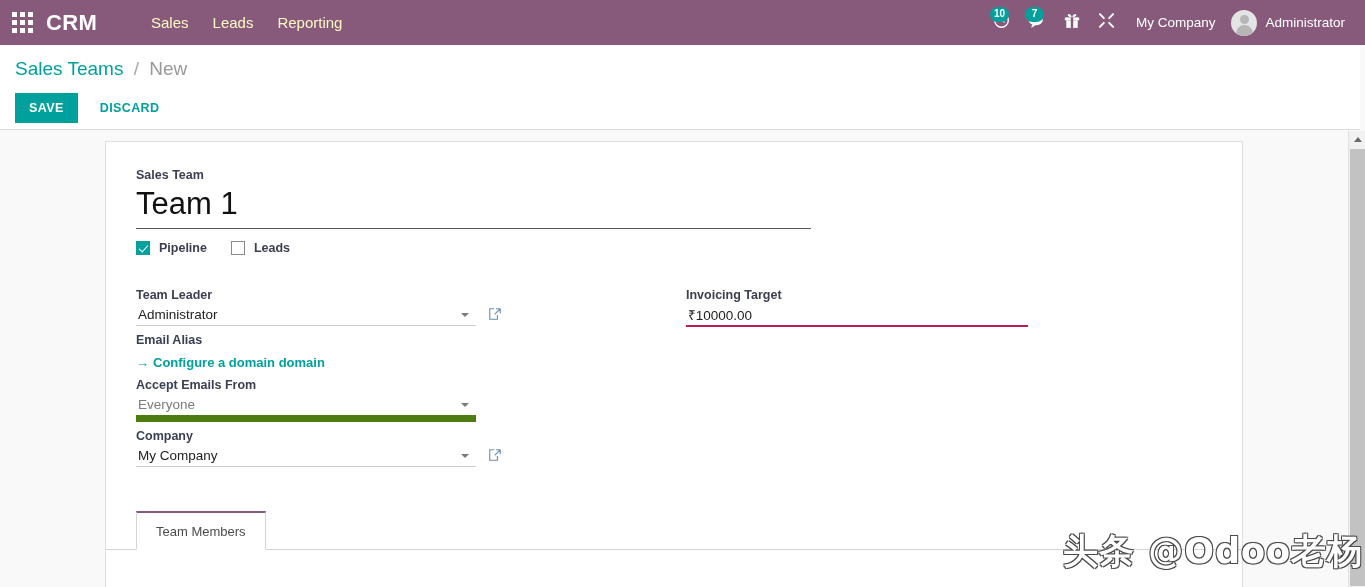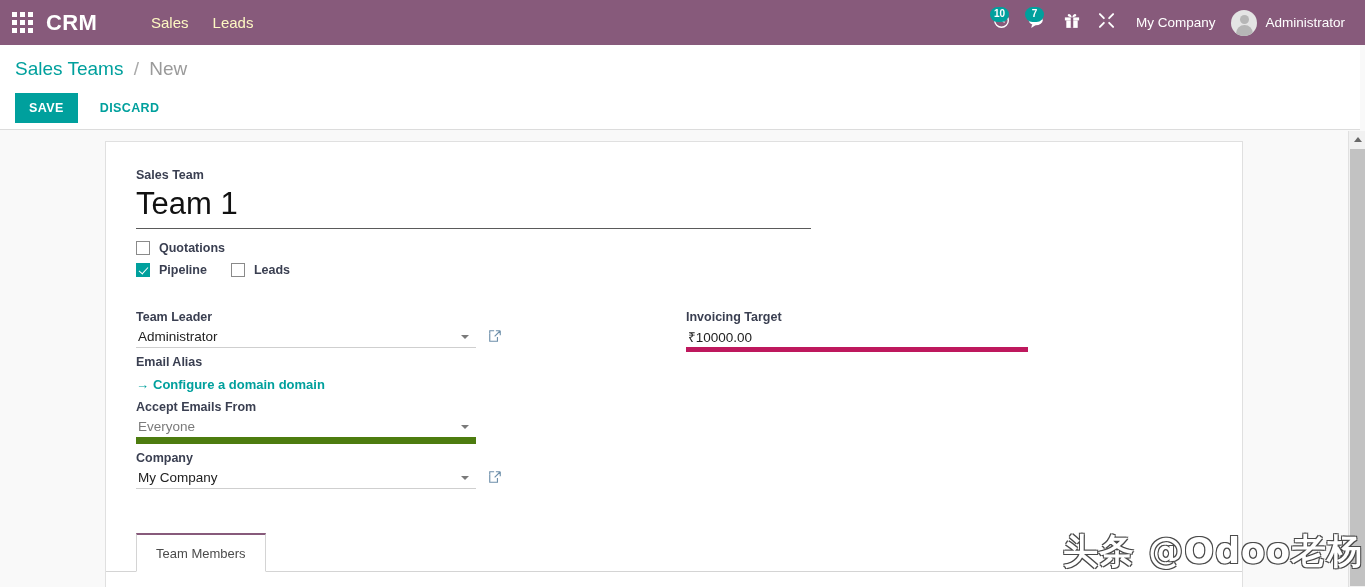--- a/index.html
+++ b/index.html
@@ -247,21 +247,21 @@
     width: 155px; flex: none;
     font-size: 12.5px; font-weight: bold;
     color: #3a3f51;
     padding-top: 7px;
   }
   .inp-target {
     width: 342px;
     font-size: 13.5px;
     color: #222;
     border: none;
-    border-bottom: 5px solid #be185d;
+    border-bottom: 2px solid #be185d;
     padding: 3px 2px;
     outline: none;
     background: transparent;
     font-family: "Liberation Sans", sans-serif;
   }
 
   
   .notebook { margin-top: 44px; }
   .tabs-row {
     display: flex;
@@ -347,20 +347,21 @@
       <i></i>
       <i></i>
       <i></i>
       <i></i>
   </div>
 
   <div class="brand">CRM</div>
 
   <div class="menu-item">Sales</div>
   <div class="menu-item">Leads</div>
+  <div class="menu-item">Reporting</div>
 
   <div class="nav-right">
 
     <div class="nav-icon-wrap">
       <span>
         <svg width="17" height="17" viewBox="0 0 20 20">
           <circle cx="10" cy="10" r="8" fill="none" stroke="#ffffff" stroke-width="1.6"></circle>
           <path d="M10 5.5 L10 10 L13.2 11.8" fill="none" stroke="#ffffff" stroke-width="1.6" stroke-linecap="round"></path>
         </svg>
       </span>
@@ -425,24 +426,20 @@
 </div>
 
 <div class="sheet-bg">
   <div class="sheet">
     <div class="sheet-inner">
 
       <div class="field-label-top">Sales Team</div>
       <input class="title-input" type="text" value="Team 1" style="">
 
       <div class="checkbox-block">
-        <div class="cb-row">
-          <span class="cb"></span>
-          <span class="cb-label">Quotations</span>
-        </div>
         <div class="cb-row">
           <span class="cb checked"></span>
           <span class="cb-label">Pipeline</span>
           <span class="cb"></span>
           <span class="cb-label">Leads</span>
         </div>
       </div>
 
       <div class="form-cols">
 

